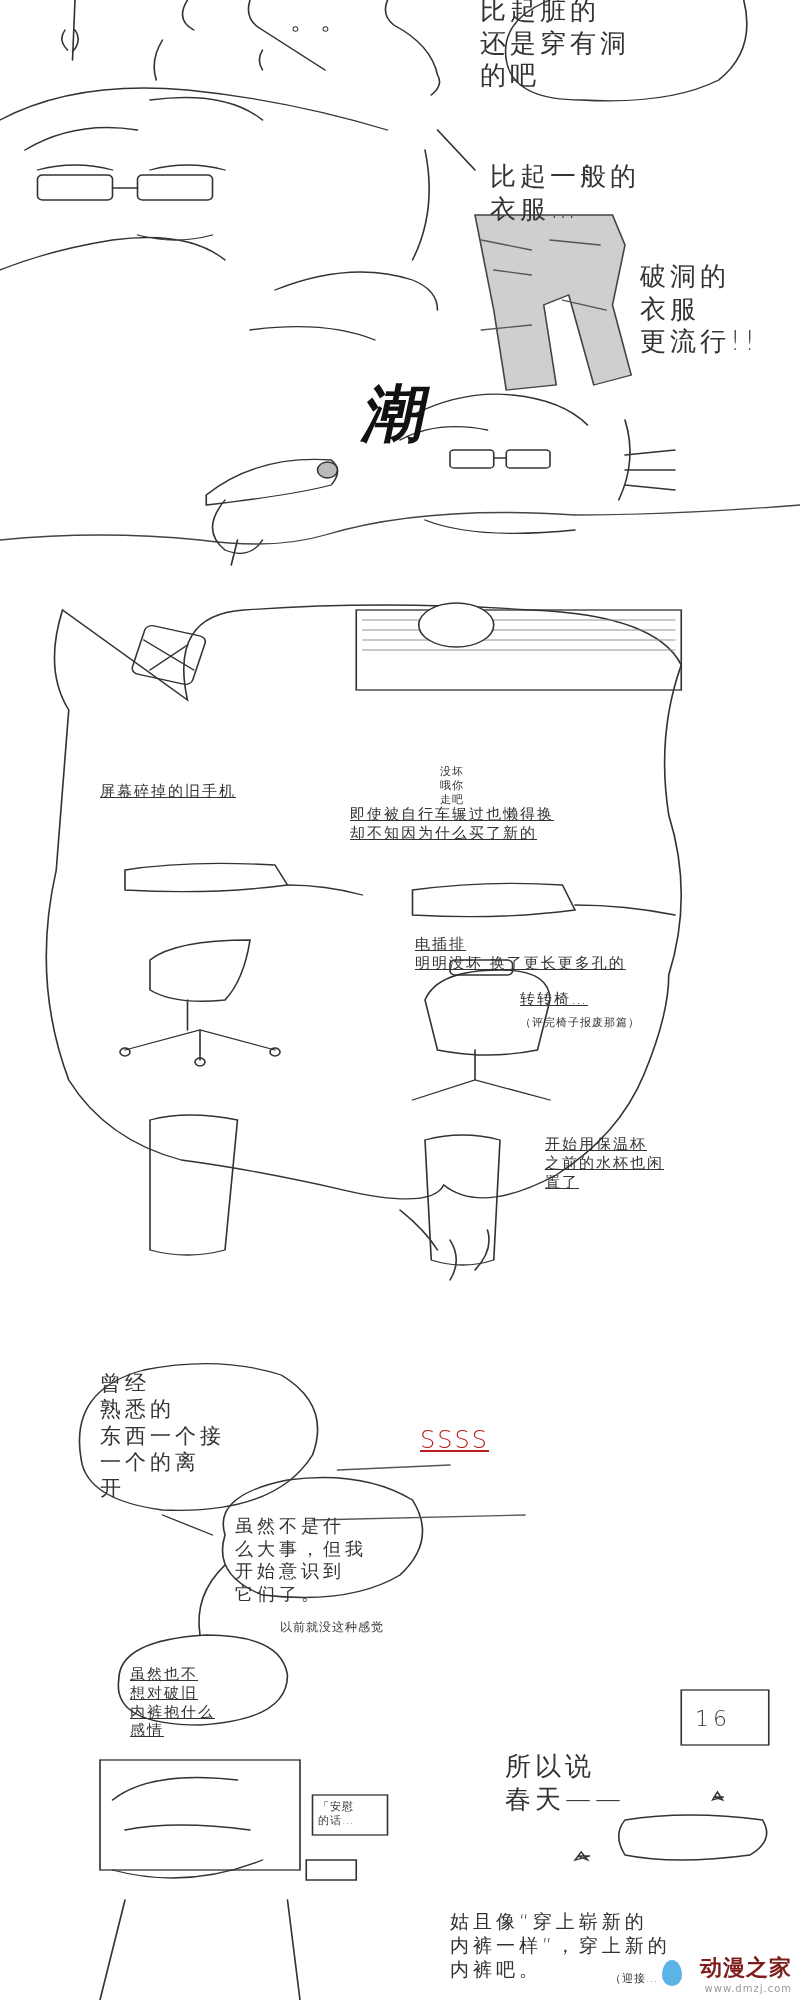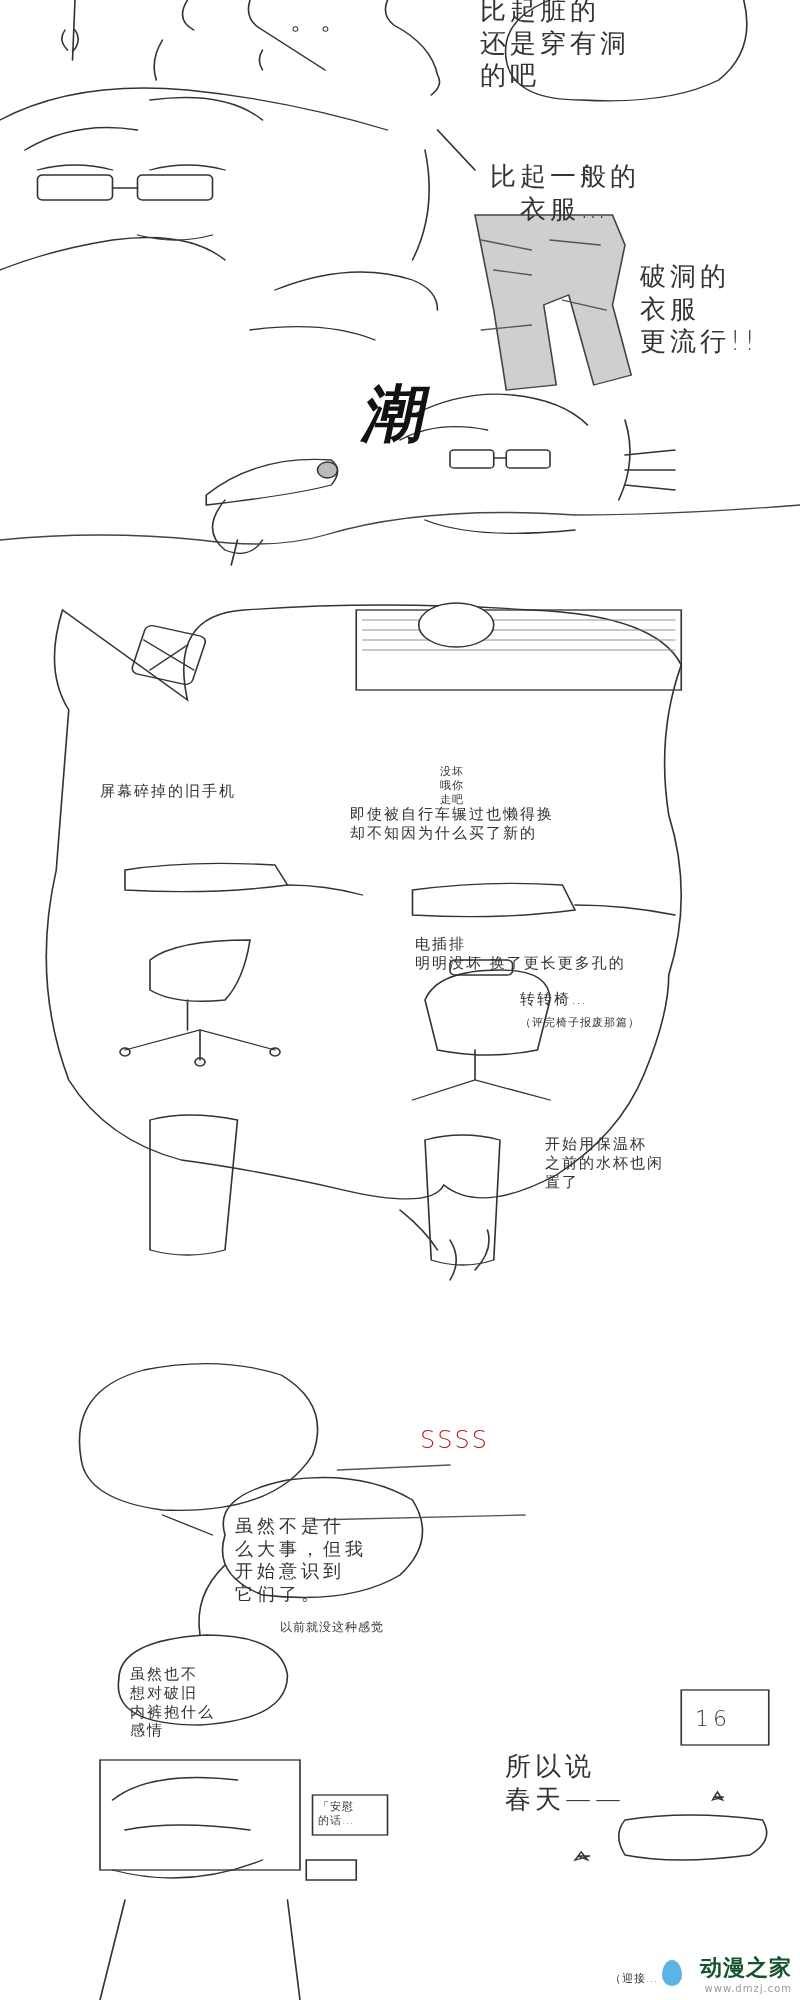--- a/index.html
+++ b/index.html
@@ -4,26 +4,26 @@
 <style>
   html, body { margin:0; padding:0; background:#ffffff; }
   body { width:800px; height:2000px; position:relative; overflow:hidden;
          font-family:"DejaVu Sans", sans-serif; color:#2a2a2a; }
   .page { position:absolute; left:0; top:0; width:800px; height:2000px; }
   svg.art { position:absolute; left:0; top:0; width:800px; height:2000px; }
   .txt { position:absolute; line-height:1.25; letter-spacing:4px; color:#333;
          font-family:"DejaVu Sans", sans-serif; white-space:pre; font-weight:300; }
   .big { font-size:26px; }
   .med { font-size:21px; }
-  .sm  { font-size:15px; letter-spacing:2px; }
+  .sm  { font-size:15px; letter-spacing:2px;text-decoration:underline; }
   .xs  { font-size:11px; letter-spacing:1px; }
   .trend { font-size:62px; font-weight:700; letter-spacing:0; color:#111;
            transform:skewX(-12deg); }
   .wm { position:absolute; right:8px; bottom:6px; text-align:right; }
-  .wm-main { font-size:22px; color:#14532d; font-weight:700; letter-spacing:1px; display:block; }
+  .wm-main { font-size:22px; color:#7f1d1d; font-weight:700; letter-spacing:1px; display:block; }
   .wm-url { font-size:10px; color:#999; display:block; letter-spacing:1px; }
   .wm-drop { position:absolute; right:118px; bottom:14px; width:20px; height:26px;
              background:#3fa6e0; border-radius:50% 50% 50% 50% / 60% 60% 40% 40%; opacity:.85; }
 </style>
 </head>
 <body>
 
 <div class="page">
 
   <svg class="art" viewBox="0 0 640 2000" preserveAspectRatio="none" fill="none" stroke="#333" stroke-width="1.3" stroke-linecap="round">
@@ -101,21 +101,21 @@
     <rect x="545" y="1690" width="70" height="55"></rect>
     <path d="M500 1820 q50 -10 110 0 q10 20 -10 35 q-60 10 -100 0 q-10 -20 0 -35 z"></path>
     <path d="M460 1860 l5 -8 l5 8 l-8 -4 h10 z M570 1800 l4 -8 l4 8 l-7 -3 h8 z"></path>
   </svg>
 
   <div class="txt big" style="left:290px;top:4px;">。。</div>
   <div class="txt big" style="left:480px;top:-6px;">比起脏的
 还是穿有洞
 的吧</div>
 
-  <div class="txt big" style="left:490px;top:160px;text-align:center;">比起一般的
+  <div class="txt big" style="left:490px;top:160px;">比起一般的
 衣服…</div>
   <div class="txt big" style="left:640px;top:260px;">破洞的
 衣服
 更流行!!</div>
   <div class="txt trend" style="left:365px;top:375px;">潮</div>
 
 
   <div class="txt sm" style="left:100px;top:782px;">屏幕碎掉的旧手机</div>
   <div class="txt xs" style="left:440px;top:765px;">没坏
 哦你
@@ -123,37 +123,45 @@
   <div class="txt sm" style="left:350px;top:805px;">即使被自行车辗过也懒得换
 却不知因为什么买了新的</div>
   <div class="txt sm" style="left:415px;top:935px;">电插排
 明明没坏 换了更长更多孔的</div>
   <div class="txt sm" style="left:520px;top:990px;">转转椅…</div>
   <div class="txt xs" style="left:520px;top:1016px;">（评完椅子报废那篇）</div>
   <div class="txt sm" style="left:545px;top:1135px;">开始用保温杯
 之前的水杯也闲
 置了</div>
 
+  <div class="txt med" style="left:100px;top:1370px;">曾经
+熟悉的
+东西一个接
+一个的离
+开</div>
   <div class="txt sm" style="left:420px;top:1425px;font-size:24px;color:#b91c1c;">SSSS</div>
   <div class="txt med" style="left:235px;top:1515px;font-size:18px;">虽然不是什
 么大事，但我
 开始意识到
 它们了。</div>
   <div class="txt xs" style="left:280px;top:1620px;font-size:12px;">以前就没这种感觉</div>
 
   <div class="txt sm" style="left:130px;top:1665px;">虽然也不
 想对破旧
 内裤抱什么
 感情</div>
   <div class="txt xs" style="left:318px;top:1800px;">「安慰
 的话…</div>
   <div class="txt med" style="left:695px;top:1705px;font-size:22px;">16</div>
 
   <div class="txt big" style="left:505px;top:1750px;">所以说
 春天——</div>
+  <div class="txt med" style="left:450px;top:1910px;font-size:19px;">姑且像“穿上崭新的
+内裤一样”，穿上新的
+内裤吧。</div>
   <div class="txt xs" style="left:610px;top:1972px;">（迎接…</div>
 
   <div class="wm-drop"></div>
   <div class="wm">
     <span class="wm-main">动漫之家</span>
     <span class="wm-url">www.dmzj.com</span>
   </div>
 </div>
 
 </body></html>

